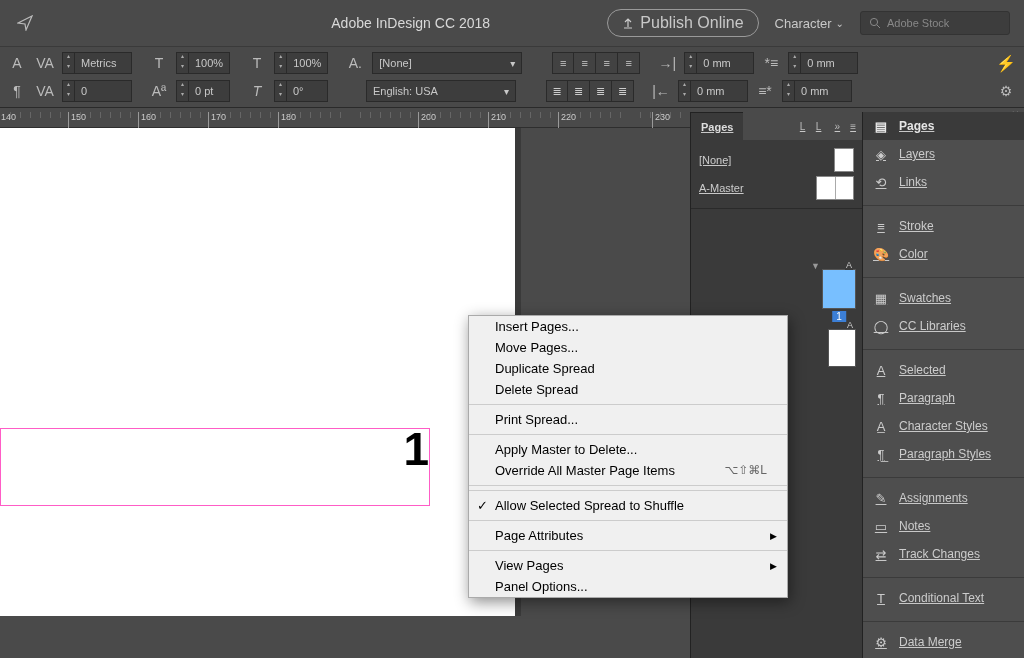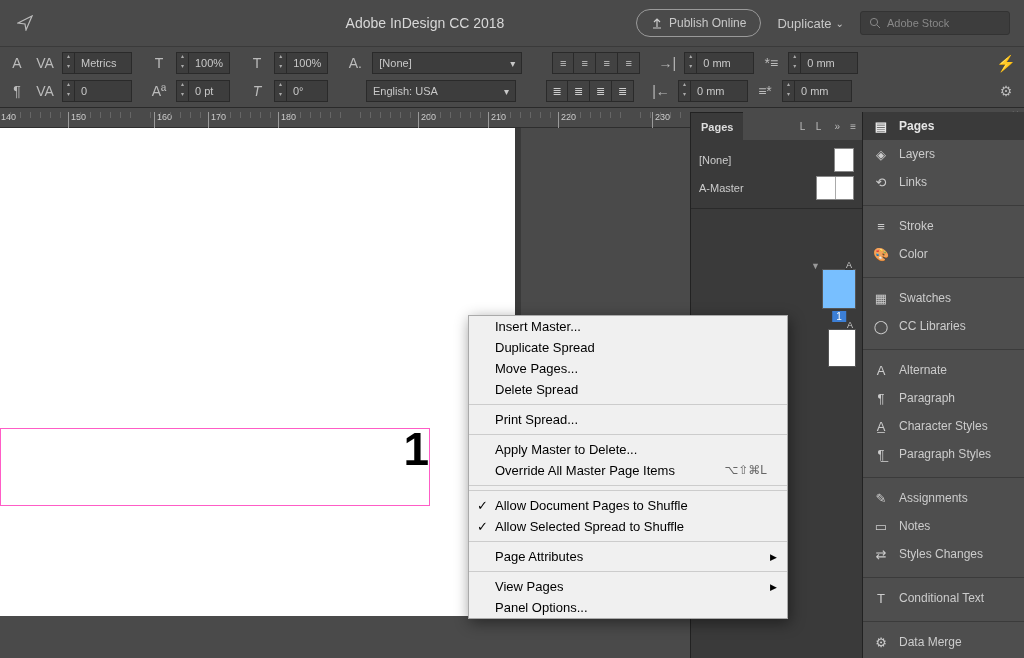--- a/index.html
+++ b/index.html
@@ -3,21 +3,21 @@
   <meta charset="utf-8">
   <style>
     * { margin:0; padding:0; box-sizing:border-box; }
     body { background:#4a4a4a; font-family:"Helvetica Neue",Arial,sans-serif; font-size:11px; color:#c8c8c8; width:1024px; height:658px; overflow:hidden; position:relative; }
 
     
     .menubar { height:46px; background:#4a4a4a; display:flex; align-items:center; padding:0 14px; }
     .menubar .left { width:200px; display:flex; align-items:center; }
     .menubar .title { flex:1; text-align:center; font-size:14px; color:#d8d8d8; }
     .menubar .right { display:flex; align-items:center; gap:16px; }
-    .pub-btn { border:1px solid #9a9a9a; border-radius:14px; height:28px; padding:0 14px; display:flex; align-items:center; gap:6px; font-size:12px; }
+    .pub-btn { border:1px solid #9a9a9a; border-radius:14px; height:28px; padding:0 14px; display:flex; align-items:center; gap:6px; font-size:16px; }
     .workspace { font-size:13px; display:flex; align-items:center; gap:4px; }
     .chev-down { font-size:10px; }
     .search { background:#3d3d3d; border-radius:3px; height:24px; width:150px; display:flex; align-items:center; padding:0 8px; gap:6px; color:#888; border:1px solid #333; }
 
     
     .ctrl { background:#494949; border-top:1px solid #3a3a3a; border-bottom:1px solid #2a2a2a; padding:4px 6px; }
     .ctrl-row { display:flex; align-items:center; gap:6px; height:24px; }
     .ctrl-row + .ctrl-row { margin-top:4px; }
     .num-field { background:#3d3d3d; border:1px solid #2a2a2a; height:22px; display:flex; align-items:center; }
     .num-field .arrows { width:12px; height:100%; border-right:1px solid #2a2a2a; display:flex; flex-direction:column; }
@@ -30,21 +30,21 @@
     .gap { width:4px; }
     .grp { display:flex; gap:0; }
     .grp .tgl + .tgl { border-left:none; }
     .bolt { margin-left:auto; font-size:16px; color:#bbb; width:24px; text-align:center;}
     .gear { margin-left:auto; font-size:14px; color:#bbb; width:24px; text-align:center;}
 
     
     .expand-row { height:12px; background:#4a4a4a; text-align:right; padding-right:6px; font-size:9px; color:#aaa; border-bottom:1px solid #2e2e2e;}
 
     
-    .main { position:absolute; top:112px; left:0; right:0; bottom:0; display:flex; }
+    .main { position:absolute; top:112px; left:0; right:0; bottom:0; display:flex;text-decoration:underline; }
 
     
     .canvas { flex:1; position:relative; background:#4a4a4a; overflow:hidden; }
     .ruler { height:16px; background:#4a4a4a; border-bottom:1px solid #2e2e2e; display:flex; position:relative; }
     .tick { position:absolute; top:0; height:16px; border-left:1px solid #999; font-size:9px; color:#ccc; padding-left:2px; }
     .page { position:absolute; top:16px; left:0; width:515px; height:488px; background:#fff; }
     .page-shadow { position:absolute; top:16px; left:515px; width:6px; height:488px; background:#333; opacity:.7;}
     .page .margin-box { position:absolute; top:300px; left:0; height:78px; width:430px; border:1px solid #ff5cc6; }
     .hrule-mark { position:absolute; border-left:1px solid #666; top:0; height:6px; }
     .page-num { position:absolute; right:86px; top:294px; font-size:46px; font-weight:900; color:#000; font-family:Arial,sans-serif; }
@@ -99,21 +99,21 @@
   </div>
   <div class="title">Adobe InDesign CC 2018</div>
   <div class="right">
     <div class="pub-btn">
       <svg width="12" height="12" viewBox="0 0 12 12">
           <path d="M6 10 V2 M3 5 L6 2 L9 5 M2 11 H10" stroke="#ccc" fill="none" stroke-width="1.2"></path>
         </svg>
       <span>Publish Online</span>
     </div>
     <div class="workspace">
-      <span>Duplicate</span>
+      <span>Character</span>
       <span class="chev-down">⌄</span>
     </div>
     <div class="search">
       <svg width="12" height="12" viewBox="0 0 12 12">
           <circle cx="5" cy="5" r="3.6" stroke="#888" fill="none"></circle>
           <line x1="8" y1="8" x2="11" y2="11" stroke="#888"></line>
         </svg>
       <span>Adobe Stock</span>
     </div>
   </div>
@@ -255,21 +255,21 @@
         <div class="hrule-mark" style="left: 40px;"></div>
         <div class="hrule-mark" style="left: 50px;"></div>
         <div class="hrule-mark" style="left: 60px;"></div>
         <div class="tick" style="left: 68px;">150</div>
         <div class="hrule-mark" style="left: 80px;"></div>
         <div class="hrule-mark" style="left: 90px;"></div>
         <div class="hrule-mark" style="left: 100px;"></div>
         <div class="hrule-mark" style="left: 110px;"></div>
         <div class="hrule-mark" style="left: 120px;"></div>
         <div class="hrule-mark" style="left: 130px;"></div>
-        <div class="tick" style="left: 138px; margin-left: 16px;">160</div>
+        <div class="tick" style="left: 138px;">160</div>
         <div class="hrule-mark" style="left: 150px;"></div>
         <div class="hrule-mark" style="left: 160px;"></div>
         <div class="hrule-mark" style="left: 170px;"></div>
         <div class="hrule-mark" style="left: 180px;"></div>
         <div class="hrule-mark" style="left: 190px;"></div>
         <div class="hrule-mark" style="left: 200px;"></div>
         <div class="tick" style="left: 208px;">170</div>
         <div class="hrule-mark" style="left: 220px;"></div>
         <div class="hrule-mark" style="left: 230px;"></div>
         <div class="hrule-mark" style="left: 240px;"></div>
@@ -387,21 +387,21 @@
         <span class="ic">▦</span>
         <span>Swatches</span>
       </div>
       <div class="sb-item">
         <span class="ic">◯</span>
         <span>CC Libraries</span>
       </div>
       <div class="sb-sep"></div>
       <div class="sb-item">
         <span class="ic">A</span>
-        <span>Alternate</span>
+        <span>Selected</span>
       </div>
       <div class="sb-item">
         <span class="ic">¶</span>
         <span>Paragraph</span>
       </div>
       <div class="sb-item">
         <span class="ic">A̲</span>
         <span>Character Styles</span>
       </div>
       <div class="sb-item">
@@ -412,47 +412,46 @@
       <div class="sb-item">
         <span class="ic">✎</span>
         <span>Assignments</span>
       </div>
       <div class="sb-item">
         <span class="ic">▭</span>
         <span>Notes</span>
       </div>
       <div class="sb-item">
         <span class="ic">⇄</span>
-        <span>Styles Changes</span>
+        <span>Track Changes</span>
       </div>
       <div class="sb-sep"></div>
       <div class="sb-item">
         <span class="ic">T</span>
         <span>Conditional Text</span>
       </div>
       <div class="sb-sep"></div>
       <div class="sb-item">
         <span class="ic">⚙</span>
         <span>Data Merge</span>
       </div>
     </div>
 </div>
 
 <div class="ctx" id="ctx">
-    <div class="item">Insert Master...</div>
+    <div class="item">Insert Pages...</div>
+    <div class="item">Move Pages...</div>
     <div class="item">Duplicate Spread</div>
-    <div class="item">Move Pages...</div>
     <div class="item">Delete Spread</div>
     <hr>
     <div class="item">Print Spread...</div>
     <hr>
     <div class="item">Apply Master to Delete...</div>
     <div class="item">Override All Master Page Items<span class="shortcut">⌥⇧⌘L</span></div>
     <hr>
     <hr>
-    <div class="item check">Allow Document Pages to Shuffle</div>
     <div class="item check">Allow Selected Spread to Shuffle</div>
     <hr>
     <div class="item arrow">Page Attributes</div>
     <hr>
     <div class="item arrow">View Pages</div>
     <div class="item">Panel Options...</div>
   </div>
 
 </body></html>

